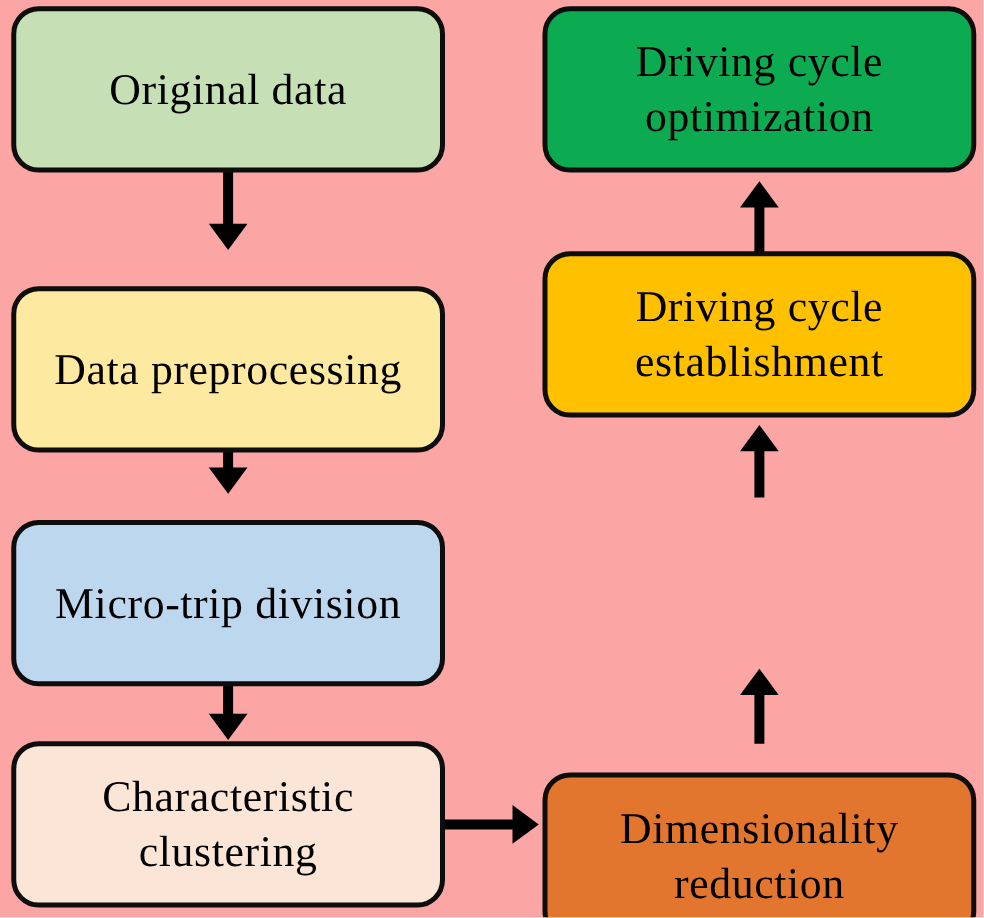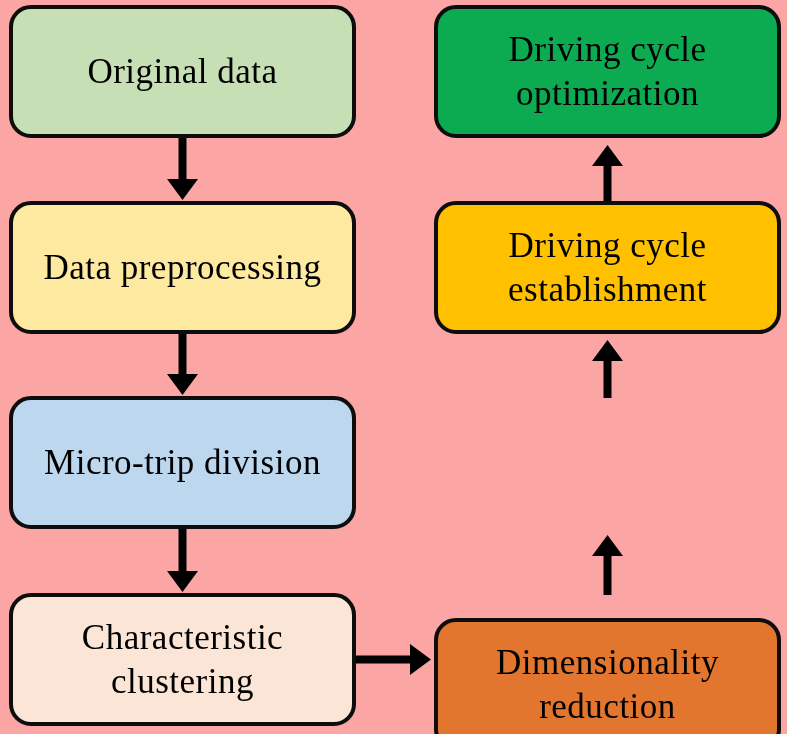--- a/index.html
+++ b/index.html
@@ -90,25 +90,25 @@
     <g>
       <line x1="607.5" y1="203" x2="607.5" y2="164"></line>
       <polygon points="592,166 623,166 607.5,145"></polygon>
     </g>
   </svg>
 
   <div class="box b1" style="background-color: rgb(198, 223, 181);">
     <span class="label">Original data</span>
   </div>
 
-  <div class="box b2" style="background-color: rgb(253, 233, 160);">
+  <div class="box b2" style="background-color: rgb(253, 233, 160); margin-top: 28px;">
     <span class="label">Data preprocessing</span>
   </div>
 
-  <div class="box b3" style="background-color: rgb(189, 215, 238);">
+  <div class="box b3" style="background-color: rgb(189, 215, 238); margin-top: 20px;">
     <span class="label">Micro-trip division</span>
   </div>
 
   <div class="box b4" style="background-color: rgb(251, 229, 214);">
     <span class="label">Characteristic
 clustering</span>
   </div>
 
   <div class="box b5" style="background-color: rgb(12, 171, 81);">
     <span class="label">Driving cycle

